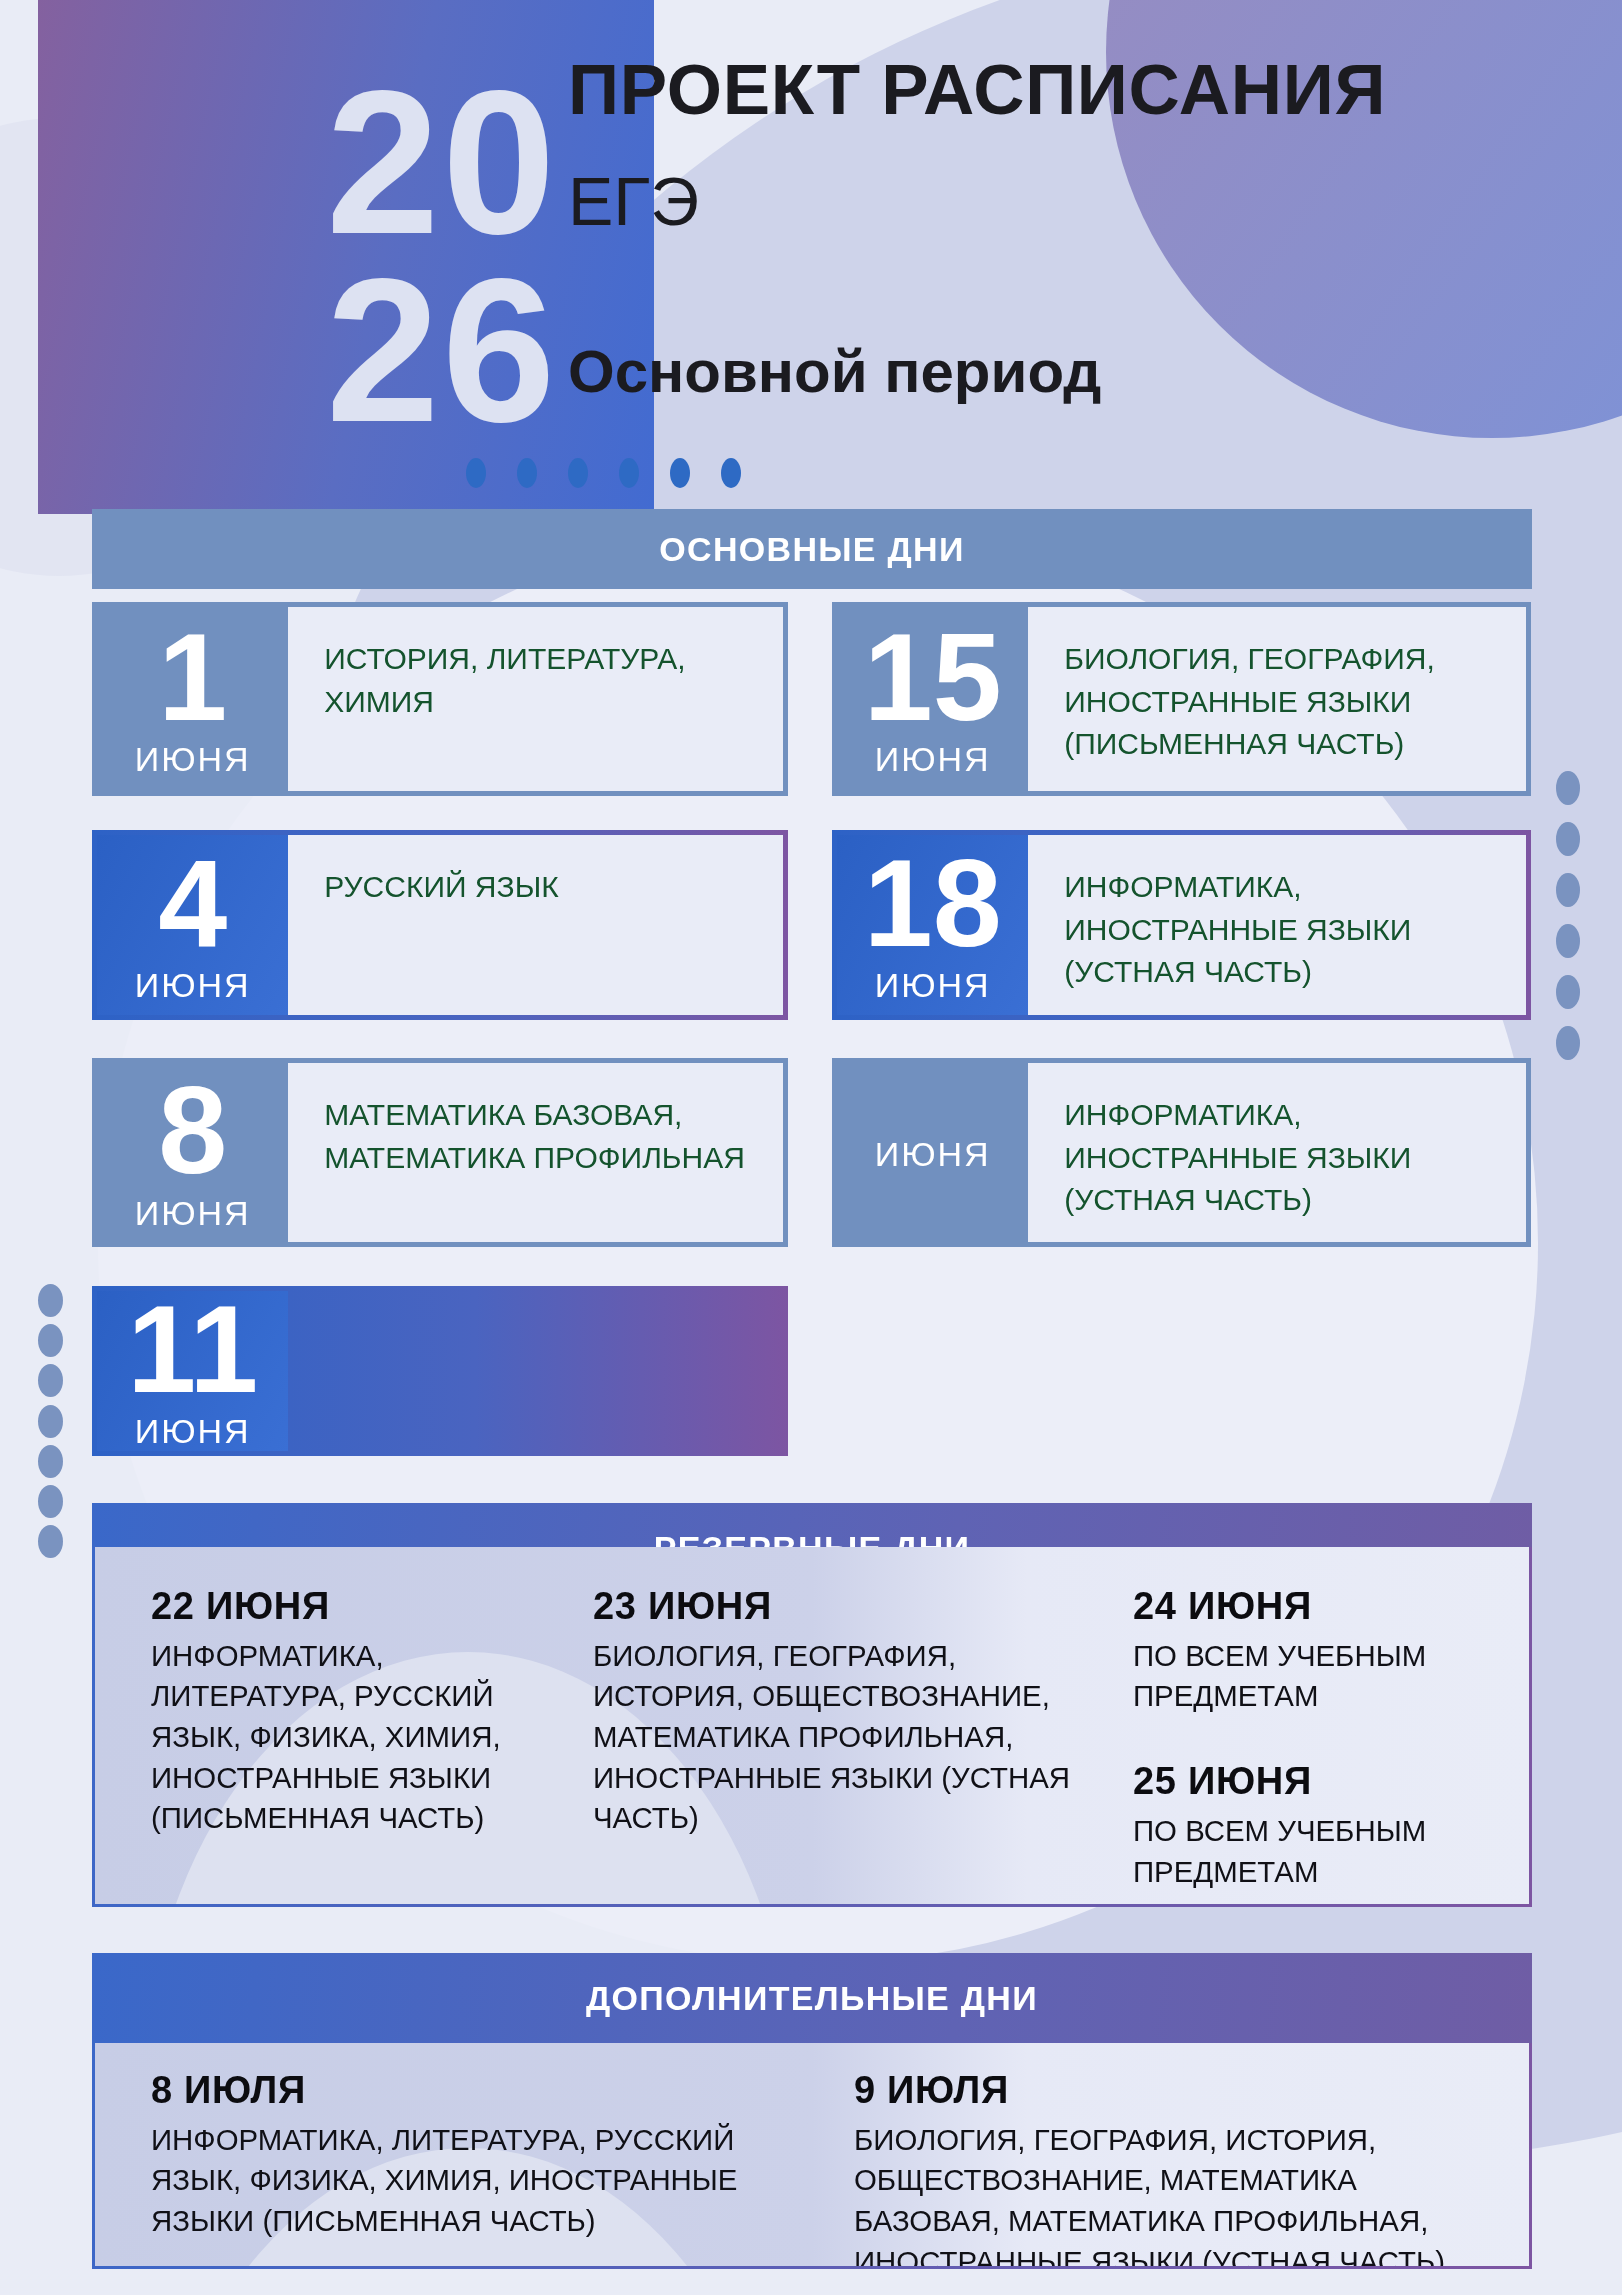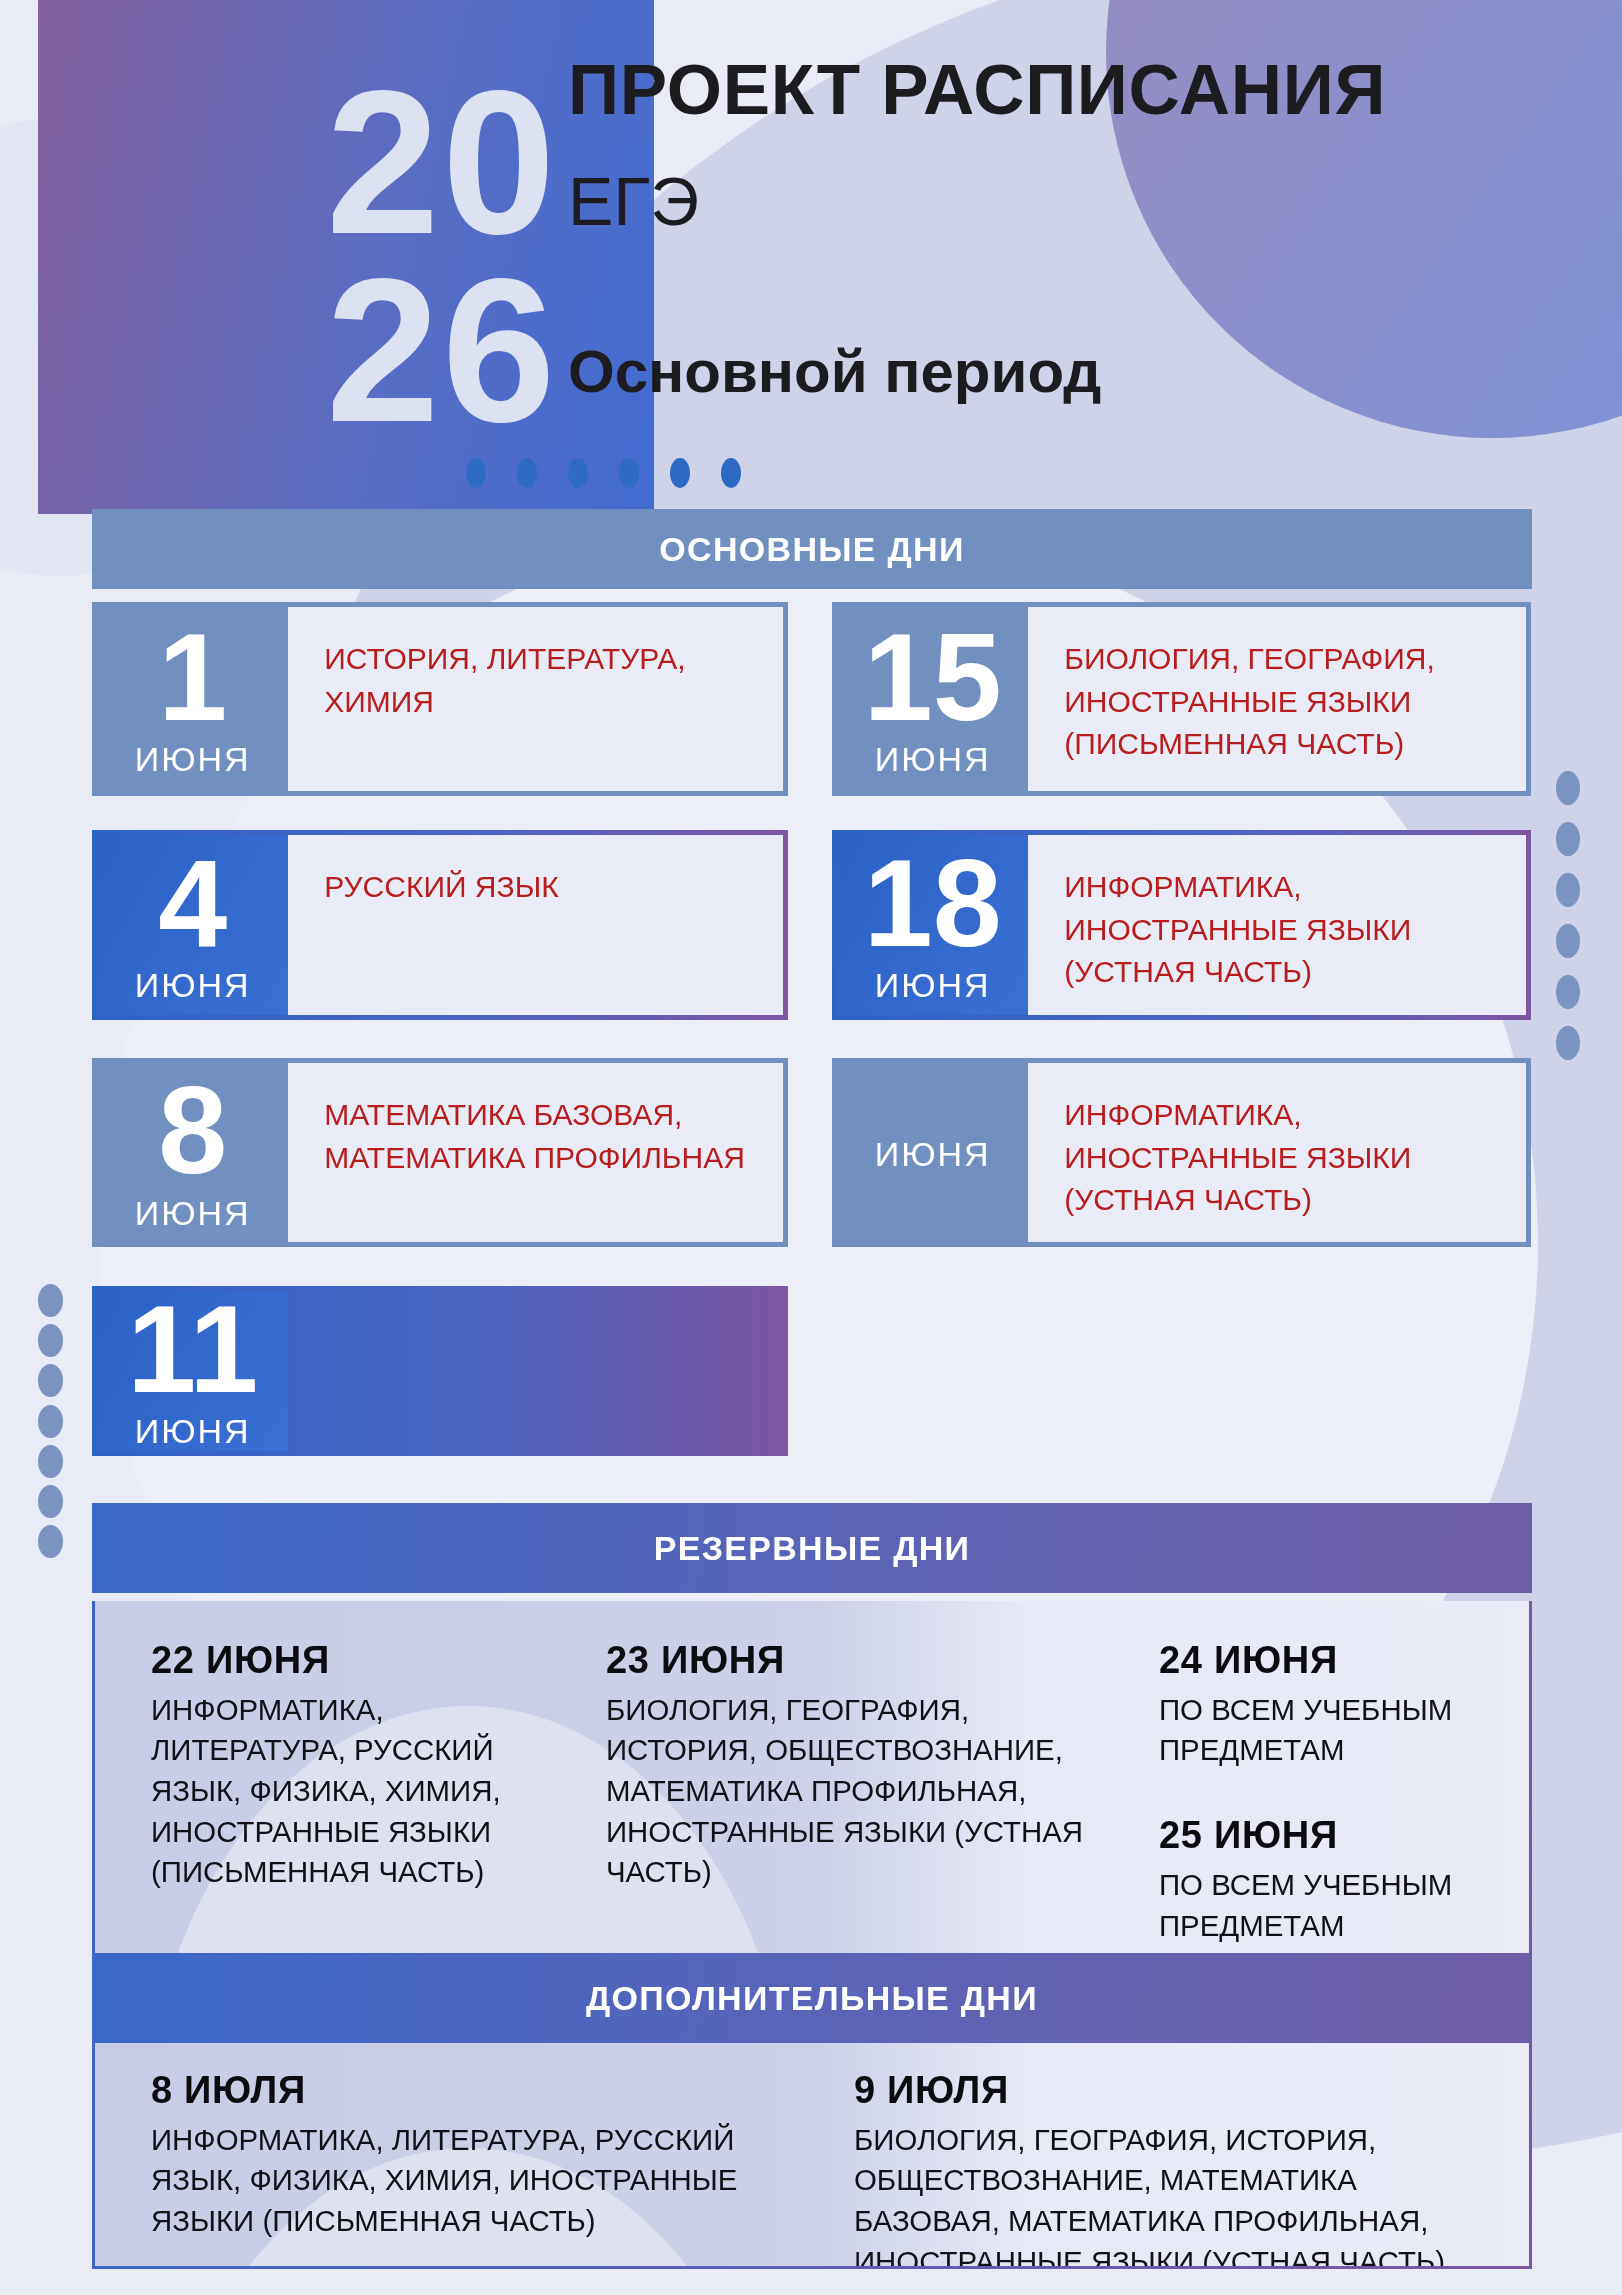--- a/index.html
+++ b/index.html
@@ -70,38 +70,38 @@
   .card-date {
     flex:0 0 191px; display:flex; flex-direction:column;
     align-items:center; justify-content:center; color:#ffffff;
   }
   .card.steel    .card-date { background:#7190bf; }
   .card.gradient .card-date { background:linear-gradient(120deg,#2b60c4,#3a6fd4); }
   .card-day   { font-size:124px; line-height:0.95; font-weight:700; }
   .card-month { font-size:34px; font-weight:400; letter-spacing:2px; margin-top:3.9px; }
   .card-body  {
     flex:1; background:#e9ecf7; padding:31px 36px;
-    font-size:30px; line-height:1.42; color:#b91c1c;
+    font-size:30px; line-height:1.42; color:#14532d;
   }
 
   
   .panel {
     position:absolute; left:92px; width:1440px; z-index:3;
     border:3.9px solid; border-top:none;
     border-image:linear-gradient(100deg,#3b67c8,#7d55a2) 1;
     background:linear-gradient(90deg,#c7cde6 0%,#ccd1e9 50%,#e6e9f6 65%,#e9ecf7 100%);
     overflow:hidden;
   }
   .panel::before {
     content:""; position:absolute; left:46px; top:105px;
     width:654px; height:916px; border-radius:50%;
     background:#dde1f0; z-index:0;
   }
-  .panel-reserve    { top:1601px; height:360px; padding:38px 39px 0 56px;
-                      display:grid; grid-template-columns:442px 540px 1fr;gap:13px; }
+  .panel-reserve    { top:1547px; height:360px; padding:38px 39px 0 56px;
+                      display:grid; grid-template-columns:442px 540px 1fr; }
   .panel-additional { top:2043px; height:226px; padding:26px 39px 0 56px;
                       display:grid; grid-template-columns:703px 1fr; }
   .day-group { position:relative; z-index:1; }
   .day-group + .day-group.stacked { margin-top:43px; }
   .day-date { font-size:38px; font-weight:700; letter-spacing:0.7px; color:#0c0c10; }
   .day-text { font-size:29.4px; line-height:1.38; margin-top:7.9px; color:#101016; max-width:96%; }
 </style>
 </head>
 <body>
 

